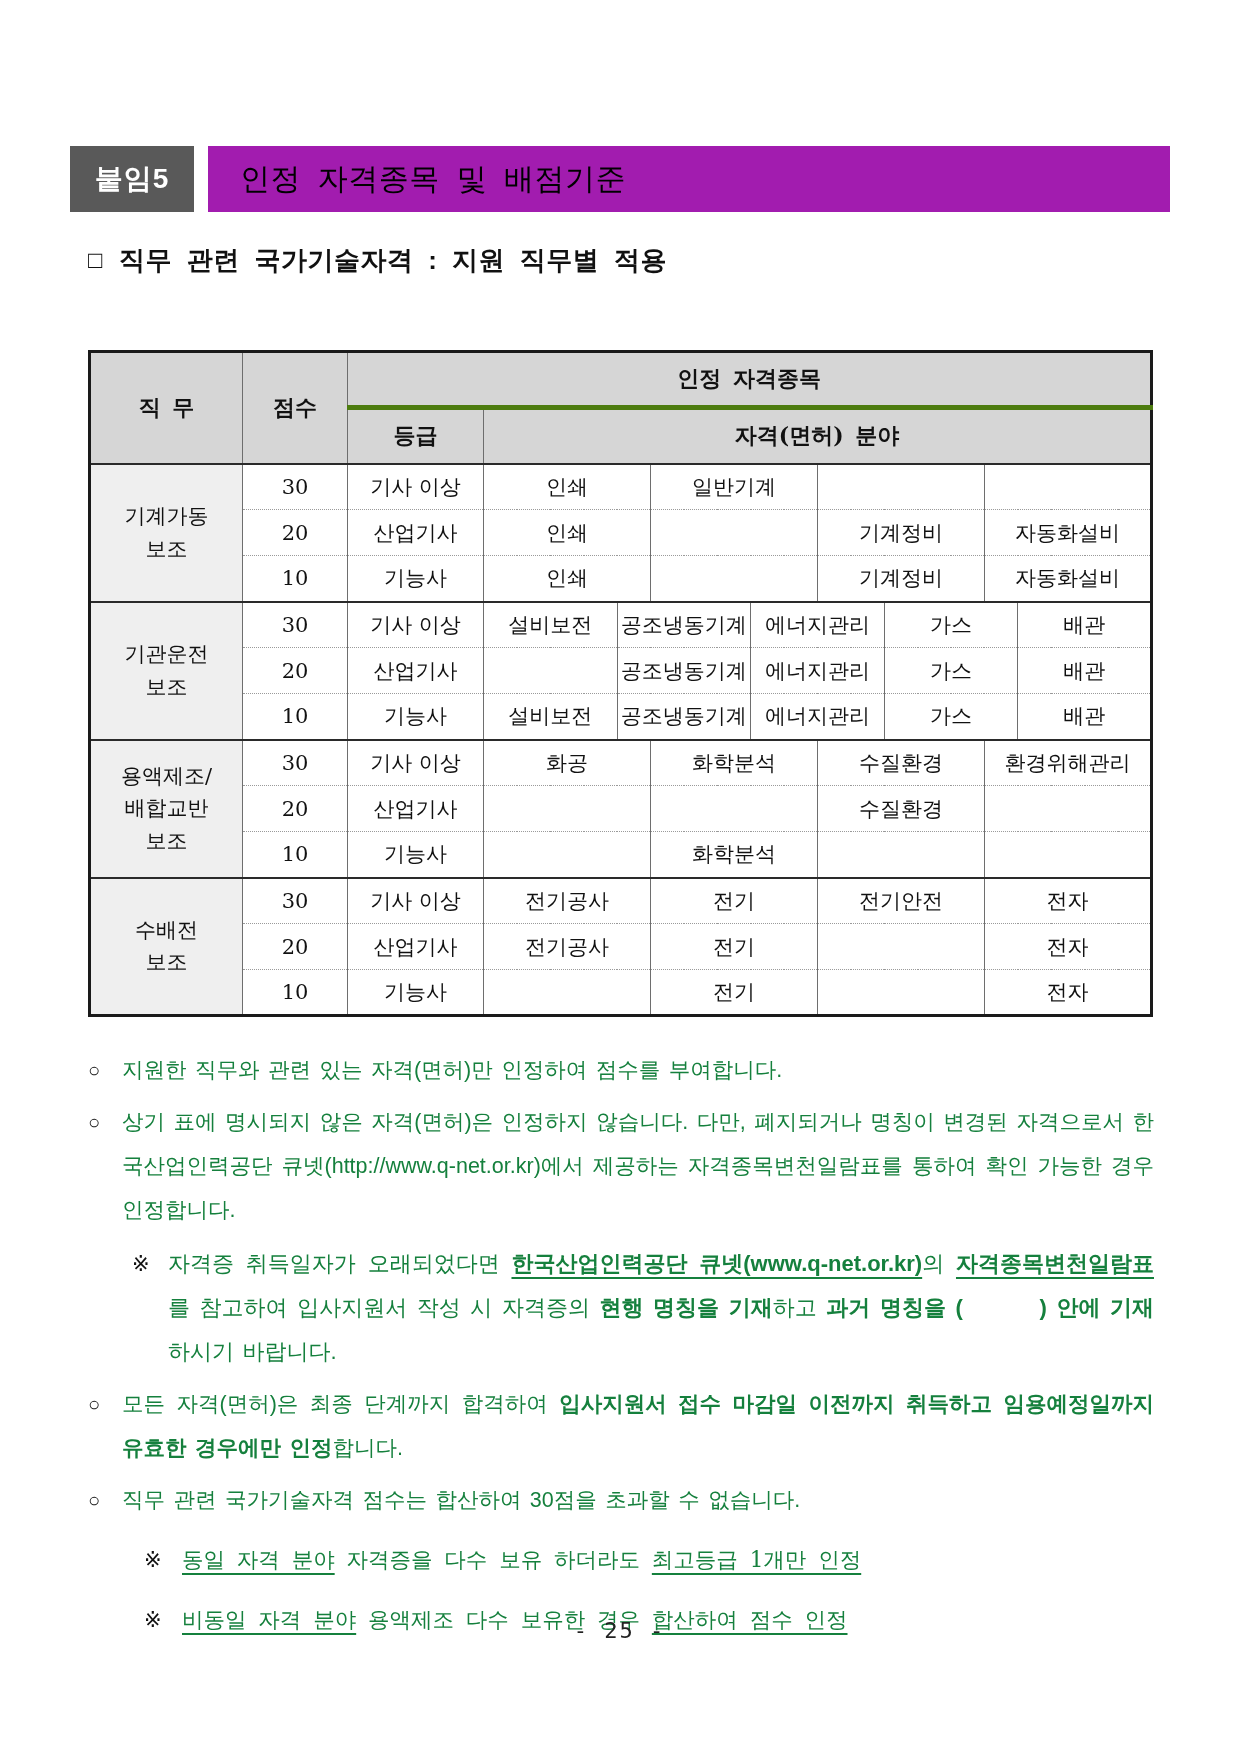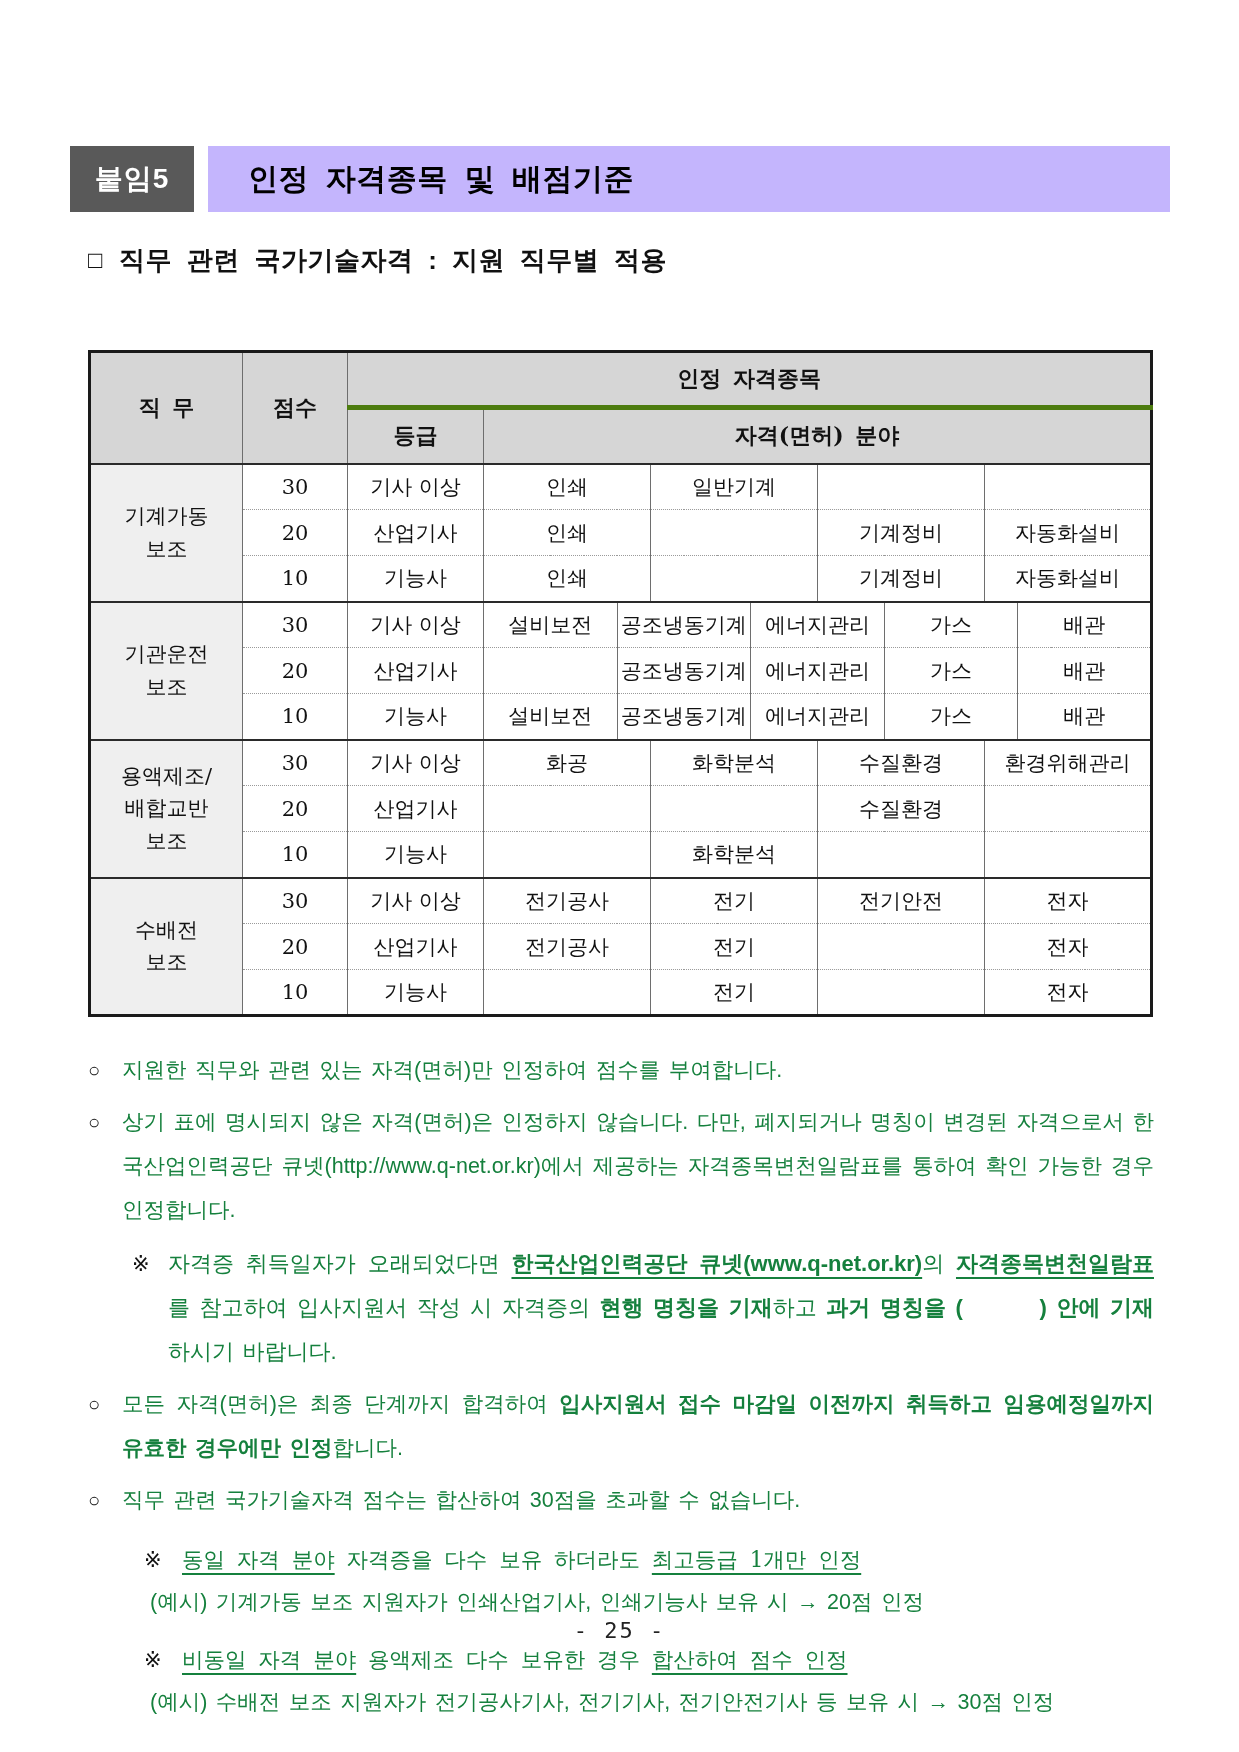--- a/index.html
+++ b/index.html
@@ -17,24 +17,24 @@
   .attach-header {
     position: absolute; top: 146px; left: 70px; right: 69px;
     display: flex; align-items: stretch; gap: 14px; height: 66px;
   }
   .attach-badge {
     background: #595959; color: #ffffff;
     width: 124px; display: flex; align-items: center; justify-content: center;
     font-size: 28px; font-weight: bold; letter-spacing: 1px;
   }
   .attach-title {
-    background: #c4b5fd; color: #000;
+    background: #a21caf; color: #000;
     flex: 1; display: flex; align-items: center;
-    padding-left: 40px;
-    font-size: 30px; font-weight: bold; word-spacing: 8px; letter-spacing: 0.5px;
+    padding-left: 32px;
+    font-size: 30px; font-weight: normal; word-spacing: 8px; letter-spacing: 0.5px;
   }
 
   
   .section-heading {
     position: absolute; top: 243px; left: 88px;
     font-size: 26px; font-weight: bold; word-spacing: 7px; letter-spacing: 0.5px;
     display: flex; align-items: center; gap: 16px;
   }
   .section-heading .sq { font-size: 24px; font-weight: normal; position: relative; top: -1px; }
 
@@ -283,27 +283,21 @@
       <div class="btext"><span>모든 자격(면허)은 최종 단계까지 합격하여 </span><span class="b">입사지원서 접수 마감일 이전까지 취득하고 임용예정일까지 유효한 경우에만 인정</span><span>합니다.</span></div>
     </div>
     <div class="para bullet">
       <span class="marker">○</span>
       <div class="btext"><span>직무 관련 국가기술자격 점수는 합산하여 30점을 초과할 수 없습니다.</span></div>
     </div>
     <div class="para note2">
       <span class="marker">※</span>
       <div class="btext"><span class="u">동일 자격 분야</span><span> 자격증을 다수 보유 하더라도 </span><span class="u">최고등급 1개만 인정</span></div>
     </div>
-    <div class="para example">
-      <div class="btext"><span>(예시) 기계가동 보조 지원자가 인쇄산업기사, 인쇄기능사 보유 시 → 20점 인정</span></div>
-    </div>
     <div class="para note2">
       <span class="marker">※</span>
       <div class="btext"><span class="u">비동일 자격 분야</span><span> 용액제조 다수 보유한 경우 </span><span class="u">합산하여 점수 인정</span></div>
     </div>
-    <div class="para example">
-      <div class="btext"><span>(예시) 수배전 보조 지원자가 전기공사기사, 전기기사, 전기안전기사 등 보유 시 → 30점 인정</span></div>
-    </div>
   </div>
 
   <div class="page-footer">- 25 -</div>
 
 </div>
 
 </body></html>

